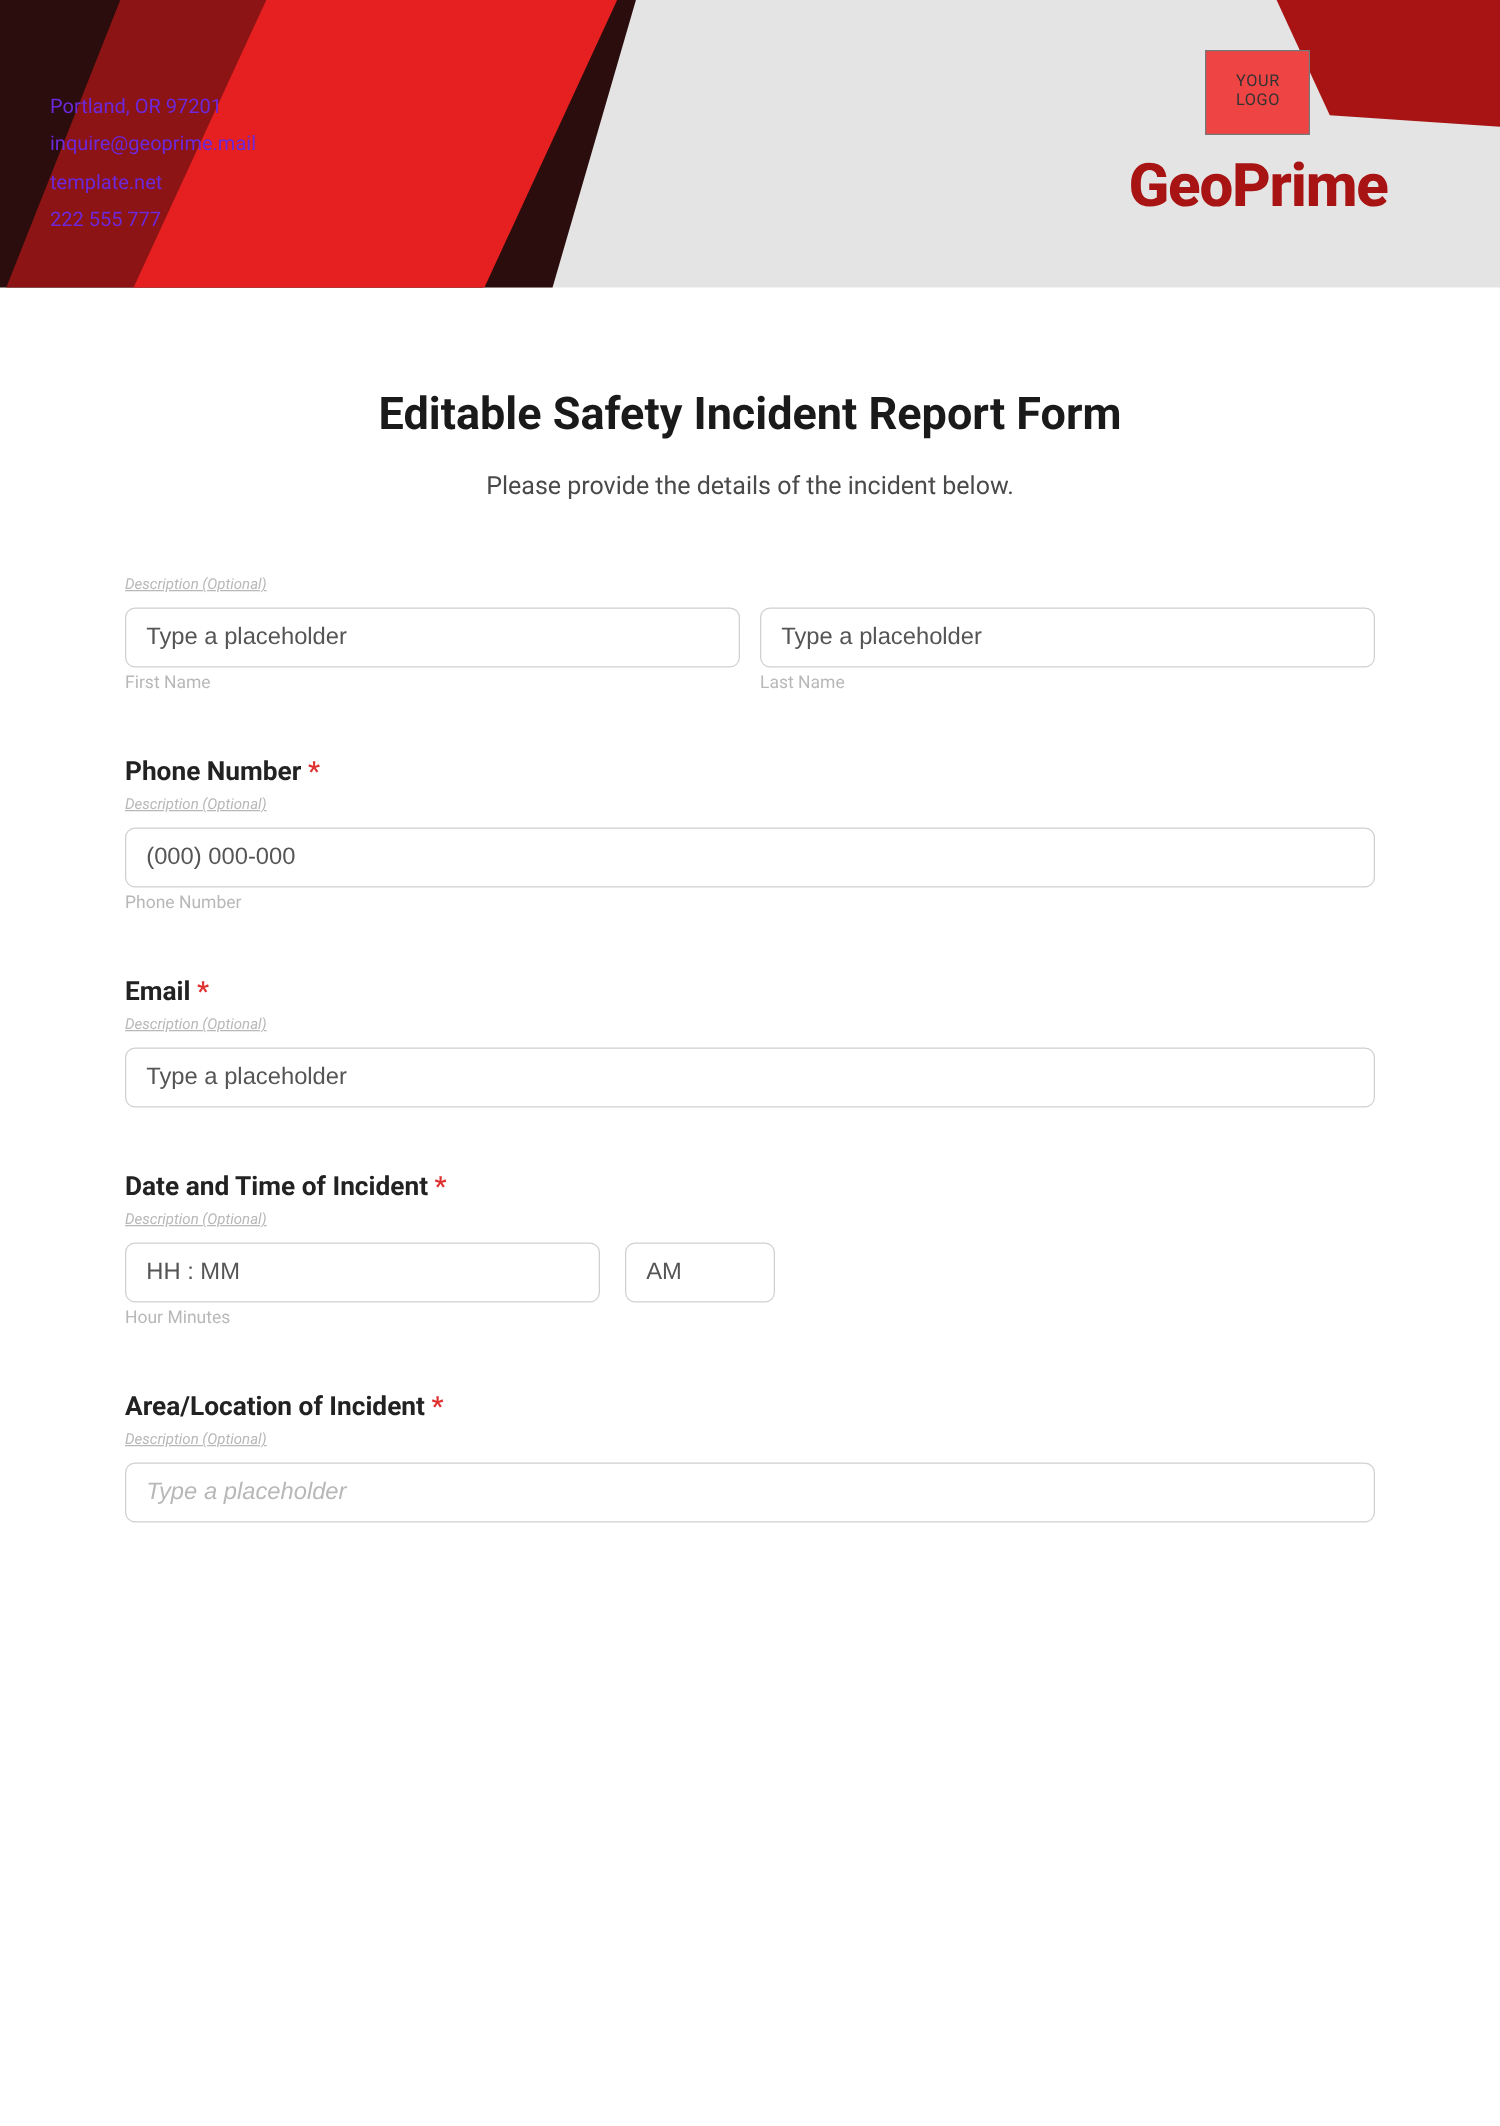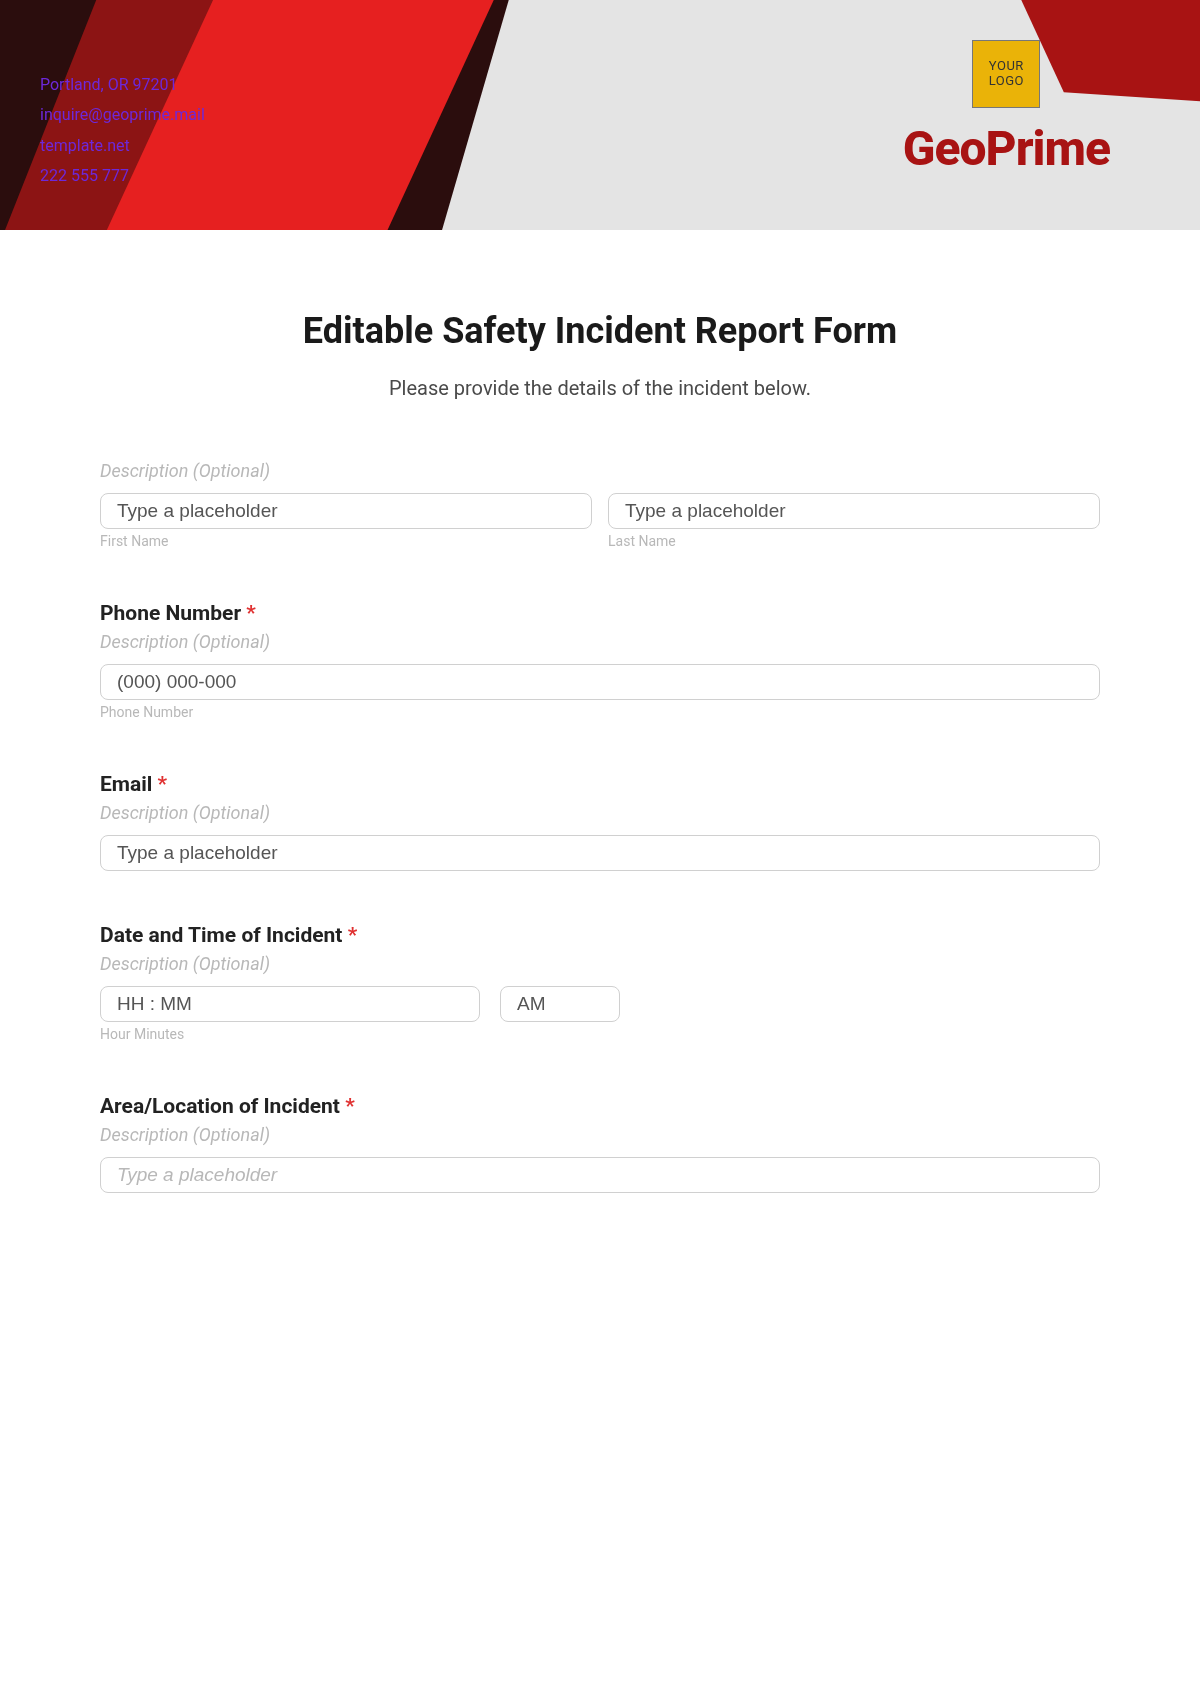--- a/index.html
+++ b/index.html
@@ -71,23 +71,23 @@
     padding-top: 30px;
   }
   .brand-block {
     text-align: center;
   }
   .logo-box {
     display: inline-flex;
     flex-direction: column;
     justify-content: center;
     align-items: center;
-    width: 68px; height: 68px;
+    width: 84px; height: 68px;
     border: 1px solid #777;
-    background: #eab308;
+    background: #ef4444;
     font-size: 13px;
     line-height: 1.15;
     color: #333;
     letter-spacing: 0.5px;
     margin-bottom: 12px;
   }
   .brand-name {
     font-size: 48px;
     font-weight: 800;
     color: #a81313;
@@ -114,30 +114,31 @@
     margin-bottom: 52px;
   }
   .field-label {
     font-size: 21px;
     font-weight: 700;
     color: #222;
     margin-bottom: 6px;
   }
   .req { color: #e03131; font-weight: 700; }
   .field-desc {
-    font-size: 18px;
+    font-size: 12px;
     font-style: italic;
     color: #b8b8b8;
     margin-bottom: 12px;
+    text-decoration: underline;
   }
   .row { display: flex; gap: 16px; }
   .col { flex: 1; display: flex; flex-direction: column; }
   .input {
     width: 100%;
-    height: 36px;
+    height: 48px;
     border: 1px solid #d0d0d0;
     border-radius: 8px;
     padding: 0 16px;
     font-size: 19px;
     color: #333;
     background: #fff;
     outline: none;
   }
   .input::placeholder { color: #555; }
   .input.light::placeholder { color: #b8b8b8; font-style: italic; }

